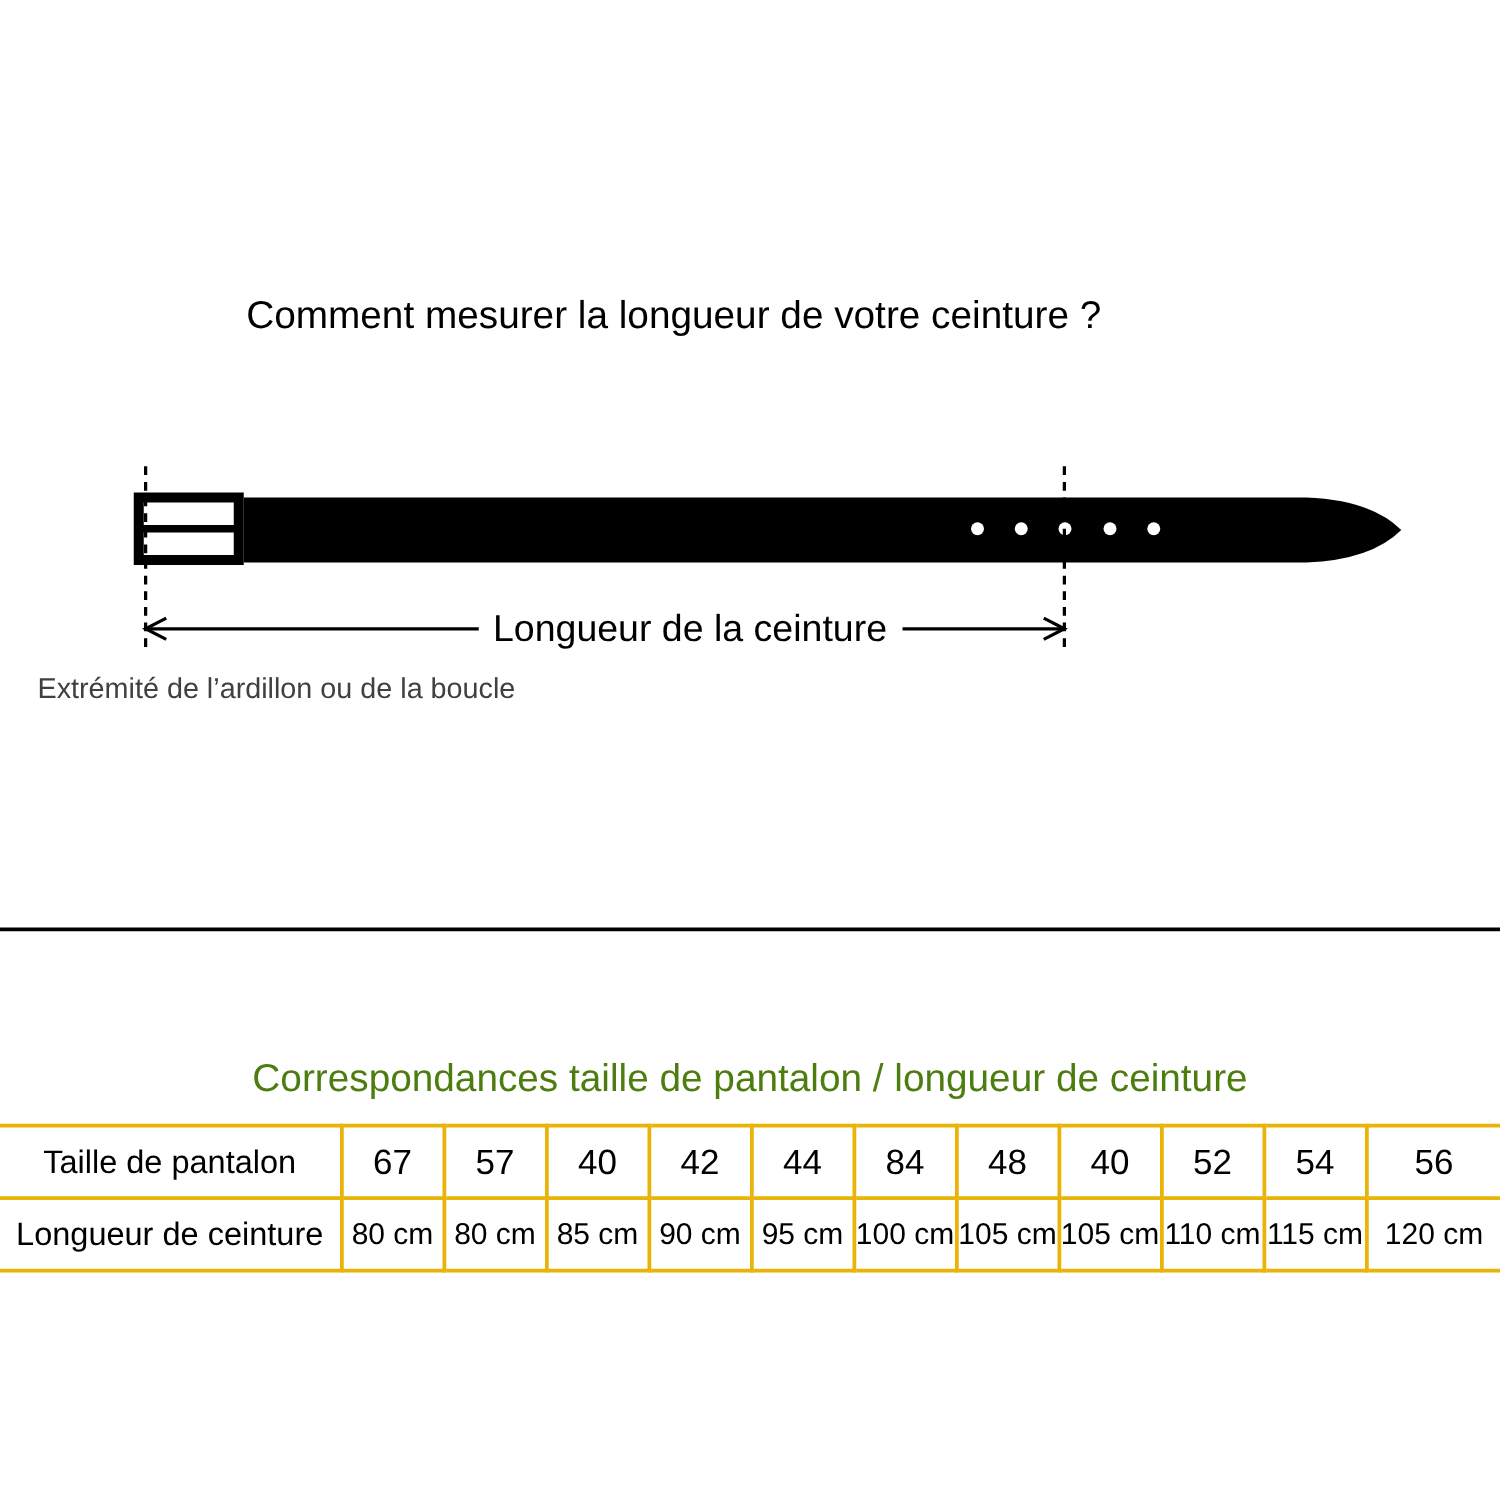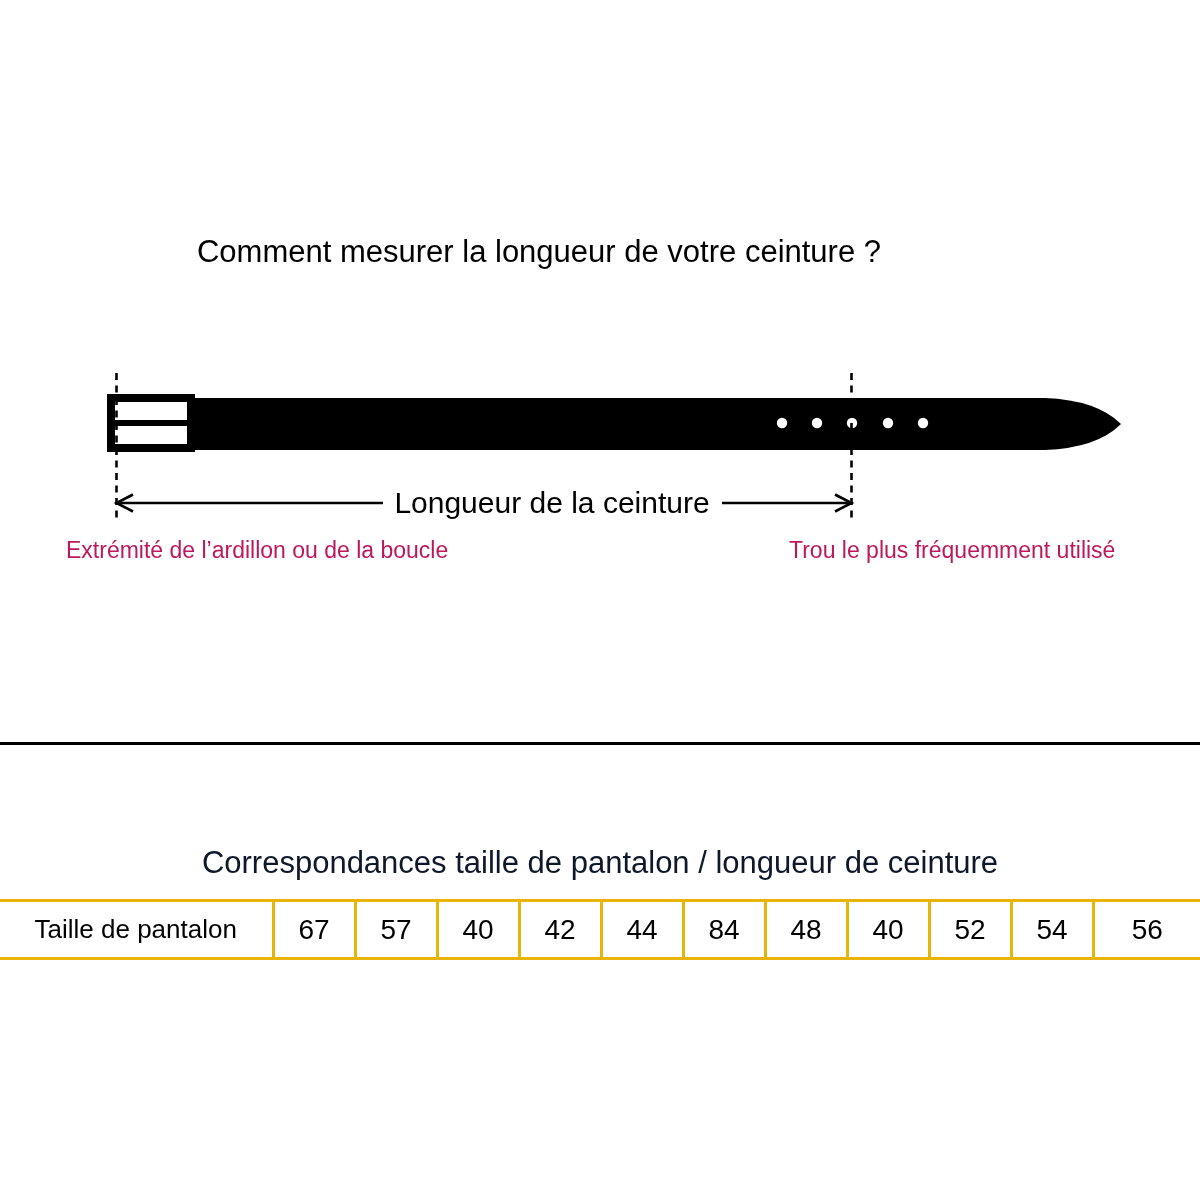--- a/index.html
+++ b/index.html
@@ -25,43 +25,42 @@
   #belt-svg {
     position: absolute;
     top: 360px;
     left: 0;
   }
   .caption {
     position: absolute;
     top: 537px;
     font-size: 23px;
     line-height: 27px;
-    color: #be185d;
+    color: #404040;
     white-space: nowrap;
-    margin-left: 36px;
   }
   .caption-left { left: 30px; }
   .caption-right { left: 753px; }
   .divider {
     position: absolute;
     top: 742px;
     left: 0;
     width: 1200px;
     height: 3px;
     background: #000000;
   }
   .table-title {
     position: absolute;
     top: 846px;
     left: 0;
     width: 1200px;
     text-align: center;
     font-size: 31px;
     line-height: 34px;
-    color: #0f172a;
+    color: #4d7c0f;
   }
   table.size-table {
     position: absolute;
     top: 899px;
     left: 0;
     width: 1200px;
     border-collapse: collapse;
     table-layout: fixed;
   }
   table.size-table td {
@@ -113,21 +112,20 @@
     <g stroke="#000000" stroke-width="2.6" fill="none">
       <line x1="116.5" y1="143" x2="383" y2="143"></line>
       <line x1="722" y1="143" x2="851.5" y2="143"></line>
       <polyline points="133,134.5 116.5,143 133,151.5"></polyline>
       <polyline points="835,134.5 851.5,143 835,151.5"></polyline>
     </g>
     <text x="552" y="153" text-anchor="middle" font-family="Liberation Sans, sans-serif" font-size="30" fill="#000000">Longueur de la ceinture</text>
   </svg>
 
   <div class="caption caption-left">Extrémité de l’ardillon ou de la boucle</div>
-  <div class="caption caption-right">Trou le plus fréquemment utilisé</div>
 
   <div class="divider"></div>
 
   <div class="table-title">Correspondances taille de pantalon / longueur de ceinture</div>
 
   <table class="size-table">
     <colgroup>
       <col class="c-head">
       <col class="c-size">
         <col class="c-size">
@@ -149,16 +147,30 @@
         <td class="size-cell">40</td>
         <td class="size-cell">42</td>
         <td class="size-cell">44</td>
         <td class="size-cell">84</td>
         <td class="size-cell">48</td>
         <td class="size-cell">40</td>
         <td class="size-cell">52</td>
         <td class="size-cell">54</td>
         <td class="size-cell">56</td>
       </tr>
+      <tr>
+        <td class="row-head">Longueur de ceinture</td>
+        <td class="len-cell">80 cm</td>
+        <td class="len-cell">80 cm</td>
+        <td class="len-cell">85 cm</td>
+        <td class="len-cell">90 cm</td>
+        <td class="len-cell">95 cm</td>
+        <td class="len-cell">100 cm</td>
+        <td class="len-cell">105 cm</td>
+        <td class="len-cell">105 cm</td>
+        <td class="len-cell">110 cm</td>
+        <td class="len-cell">115 cm</td>
+        <td class="len-cell">120 cm</td>
+      </tr>
     </tbody>
   </table>
 
 </div>
 
 </body></html>

